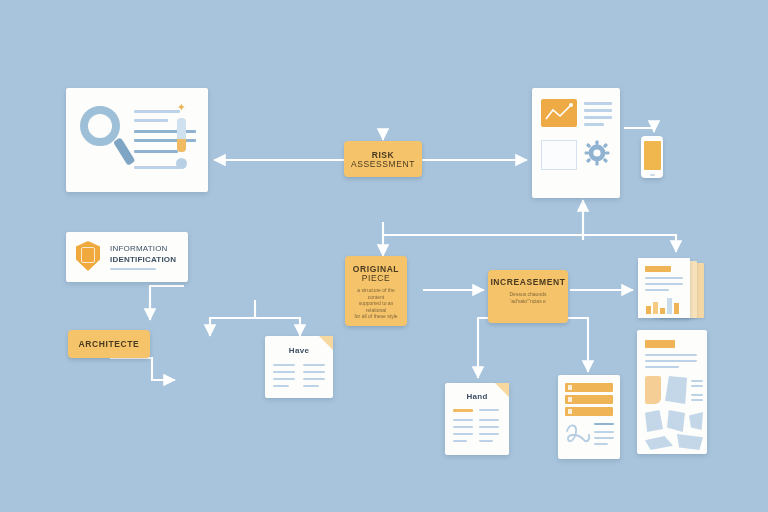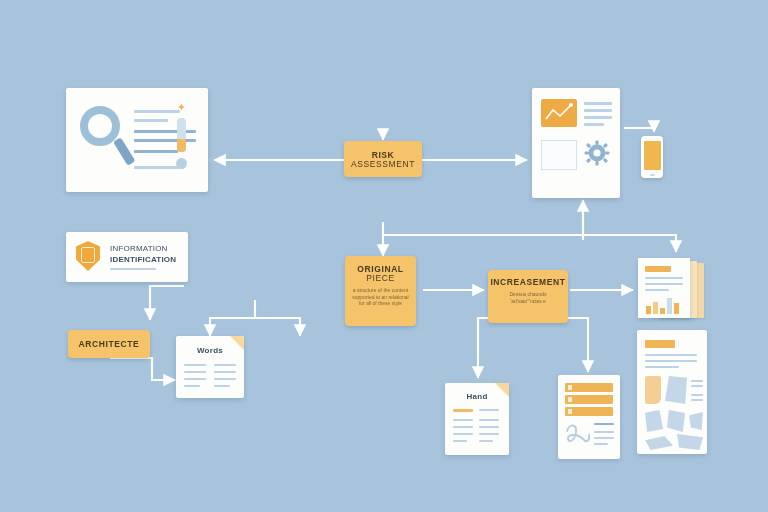--- a/index.html
+++ b/index.html
@@ -233,51 +233,51 @@
       </div>
     <div class="abs" style="left:44px;top:12px;font-size:8px;font-weight:normal;color:#3d5064;filter:blur(.4px);letter-spacing:.2px;">INFORMATION</div>
     <div class="abs" style="left:44px;top:23px;font-size:8px;font-weight:bold;color:#3d5064;filter:blur(.4px);letter-spacing:.2px;">IDENTIFICATION</div>
     <div class="abs ln" style="left:44px;top:36px;width:46px;height:2.4px;"></div>
   </div>
 
   <div class="abs pill" style="left:68px;top:330px;width:82px;height:28px;">
     <span class="t1">ARCHITECTE</span>
   </div>
 
-  <div class="abs pill" style="left:345px;top:256px;width:71px;height:62px;justify-content:flex-start;padding-top:8px;">
+  <div class="abs pill" style="left:345px;top:256px;width:62px;height:62px;justify-content:flex-start;padding-top:8px;">
     <span class="t1">ORIGINAL</span>
     <span class="t2">PIECE</span>
     <div class="body">
       <div>a structure of the content</div>
       <div>supported to an relational</div>
       <div>for all of these style</div>
     </div>
   </div>
 
   <div class="abs pill" style="left:488px;top:270px;width:80px;height:46px;justify-content:flex-start;padding-top:7px;">
     <span class="t1">INCREASEMENT</span>
     <div class="body">
       <div>Dessus chaunds</div>
       <div>'ad'vato'''ncias e</div>
     </div>
   </div>
 
-  <div class="abs card docCard" style="left:176px;top:336px;width:68px;height:62px;">
+
+  <div class="abs card docCard" style="left:265px;top:336px;width:68px;height:62px;">
     <div class="fold"></div>
-    <div class="docTitle" style="top:10px;">Words</div>
+    <div class="docTitle" style="top:10px;">Have</div>
     <div class="abs ln" style="left:8px;top:28px;width:22px;height:2.4px;"></div>
     <div class="abs ln" style="left:8px;top:35px;width:22px;height:2.4px;"></div>
     <div class="abs ln" style="left:8px;top:42px;width:22px;height:2.4px;"></div>
     <div class="abs ln" style="left:8px;top:49px;width:16px;height:2.4px;"></div>
     <div class="abs ln" style="left:38px;top:28px;width:22px;height:2.4px;"></div>
     <div class="abs ln" style="left:38px;top:35px;width:22px;height:2.4px;"></div>
     <div class="abs ln" style="left:38px;top:42px;width:22px;height:2.4px;"></div>
     <div class="abs ln" style="left:38px;top:49px;width:16px;height:2.4px;"></div>
   </div>
-
 
   <div class="abs card docCard" style="left:445px;top:383px;width:64px;height:72px;">
     <div class="fold"></div>
     <div class="docTitle" style="top:9px;">Hand</div>
     <div class="abs ln or" style="left:8px;top:26px;width:20px;height:3px;"></div>
     <div class="abs ln" style="left:34px;top:26px;width:20px;height:2.4px;"></div>
     <div class="abs ln" style="left:8px;top:36px;width:20px;height:2.4px;"></div>
     <div class="abs ln" style="left:8px;top:43px;width:20px;height:2.4px;"></div>
     <div class="abs ln" style="left:8px;top:50px;width:20px;height:2.4px;"></div>
     <div class="abs ln" style="left:8px;top:57px;width:14px;height:2.4px;"></div>

